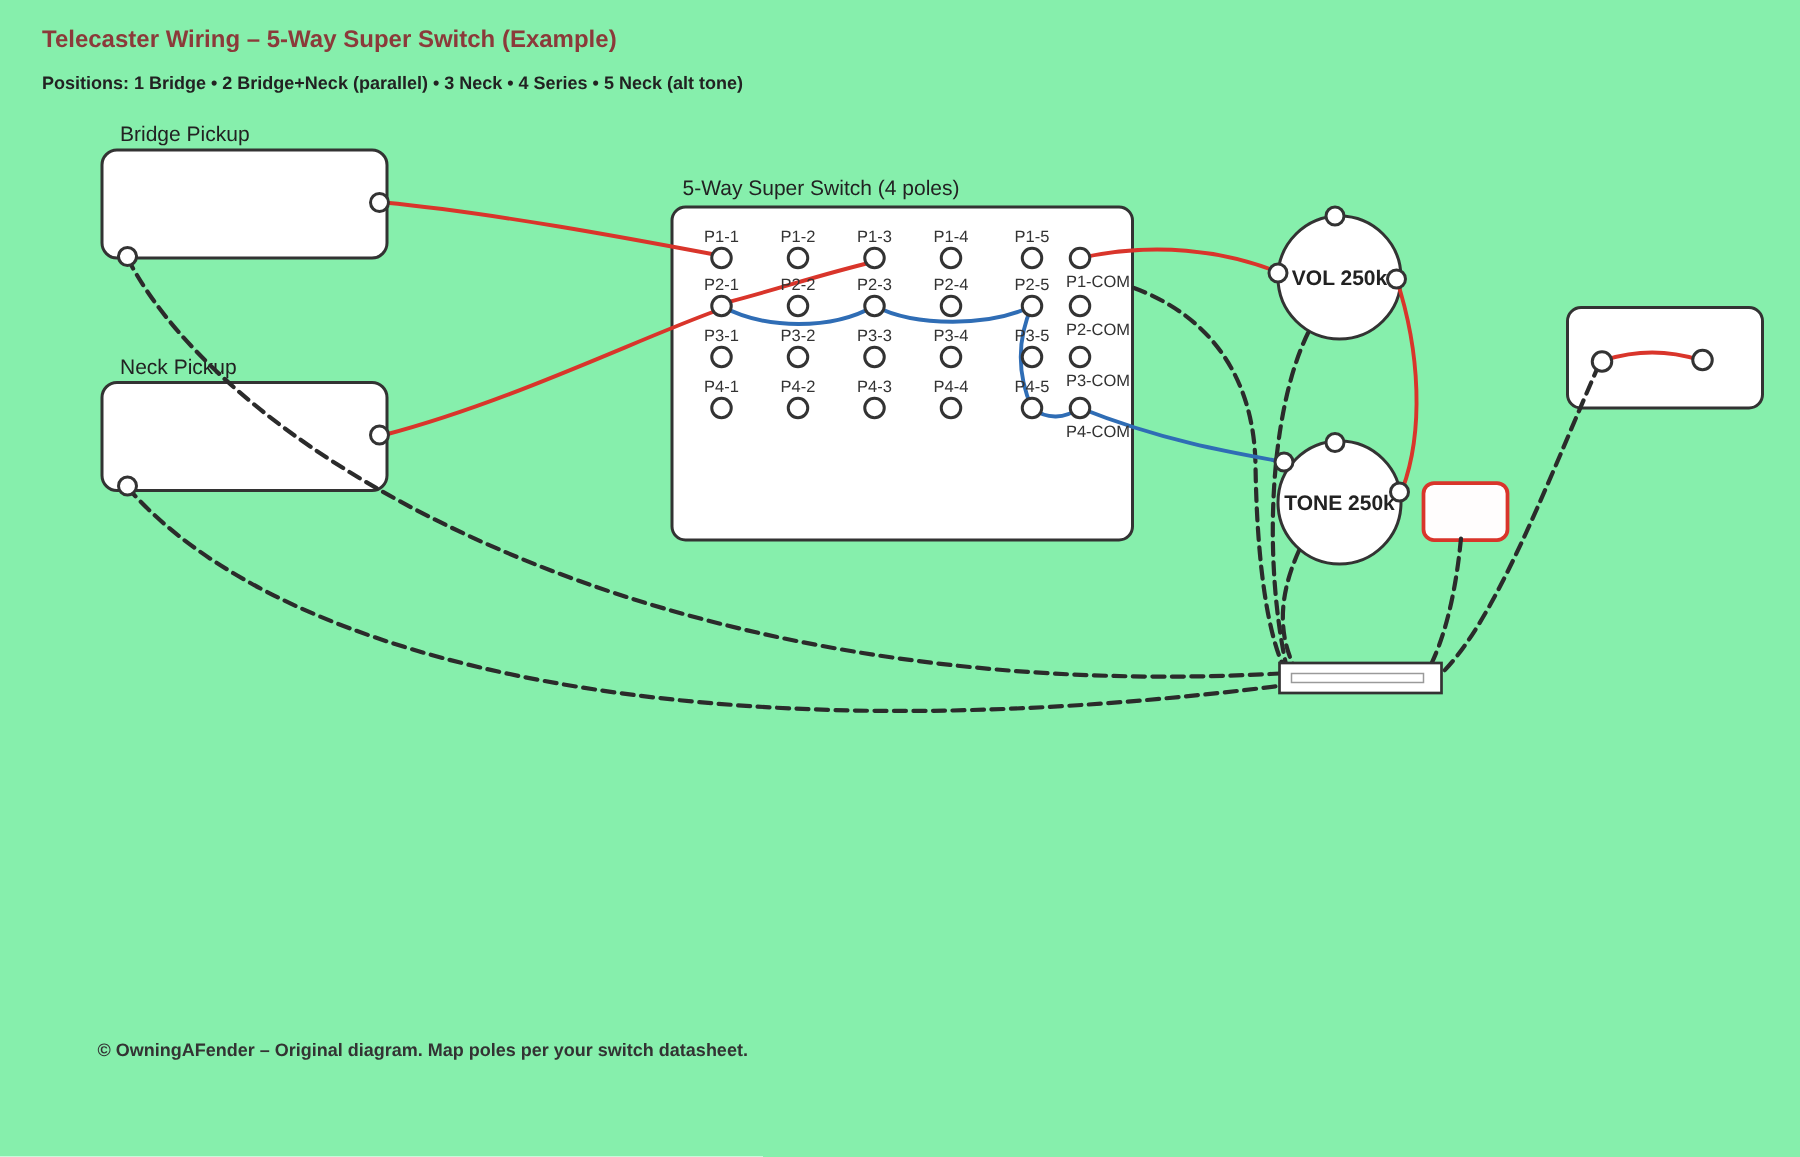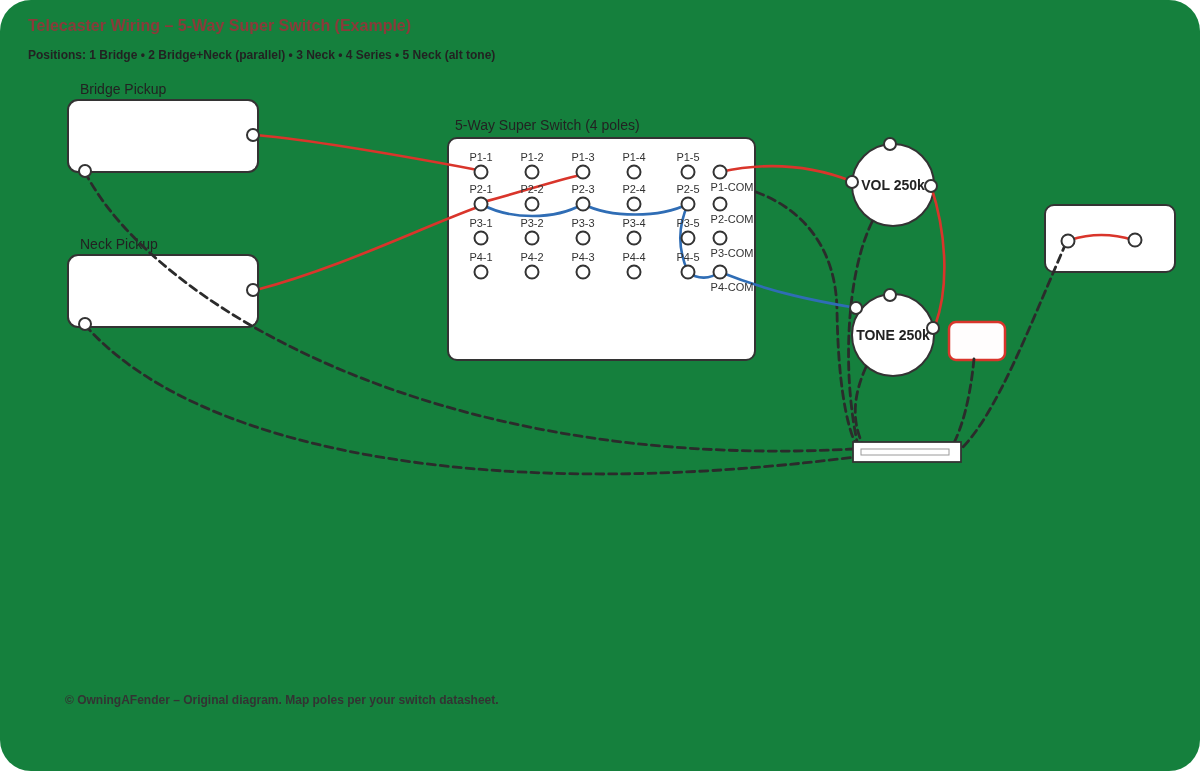--- a/index.html
+++ b/index.html
@@ -1,17 +1,17 @@
 <!DOCTYPE html>
 <html><head>
 <meta charset="utf-8">
 <style>
   html,body{margin:0;padding:0;background:#ffffff;}
-  .stage{position:relative;width:1200px;height:771px;background:#15803d;overflow:hidden;
-         font-family:"Liberation Sans","DejaVu Sans",sans-serif;border-radius:31px;}
+  .stage{position:relative;width:1200px;height:771px;background:#86efac;overflow:hidden;
+         font-family:"Liberation Sans","DejaVu Sans",sans-serif;}
   svg{display:block;}
   .box{fill:#ffffff;stroke:#333333;stroke-width:2;}
   .pot{fill:#ffffff;stroke:#333333;stroke-width:2;}
   .lug{fill:#ffffff;stroke:#333333;stroke-width:2;}
   .hole{fill:#ffffff;stroke:#333333;stroke-width:2;}
   .cap{fill:#fffdfd;stroke:#d9352b;stroke-width:2.5;}
   .gbar{fill:#ffffff;stroke:#333333;stroke-width:1.8;}
   .gbar-inner{fill:#ffffff;stroke:#9a9a9a;stroke-width:1;}
   .wire-hot{fill:none;stroke:#d9352b;stroke-width:2.6;stroke-linecap:round;}
   .wire-sig{fill:none;stroke:#2f6db5;stroke-width:2.6;stroke-linecap:round;}

